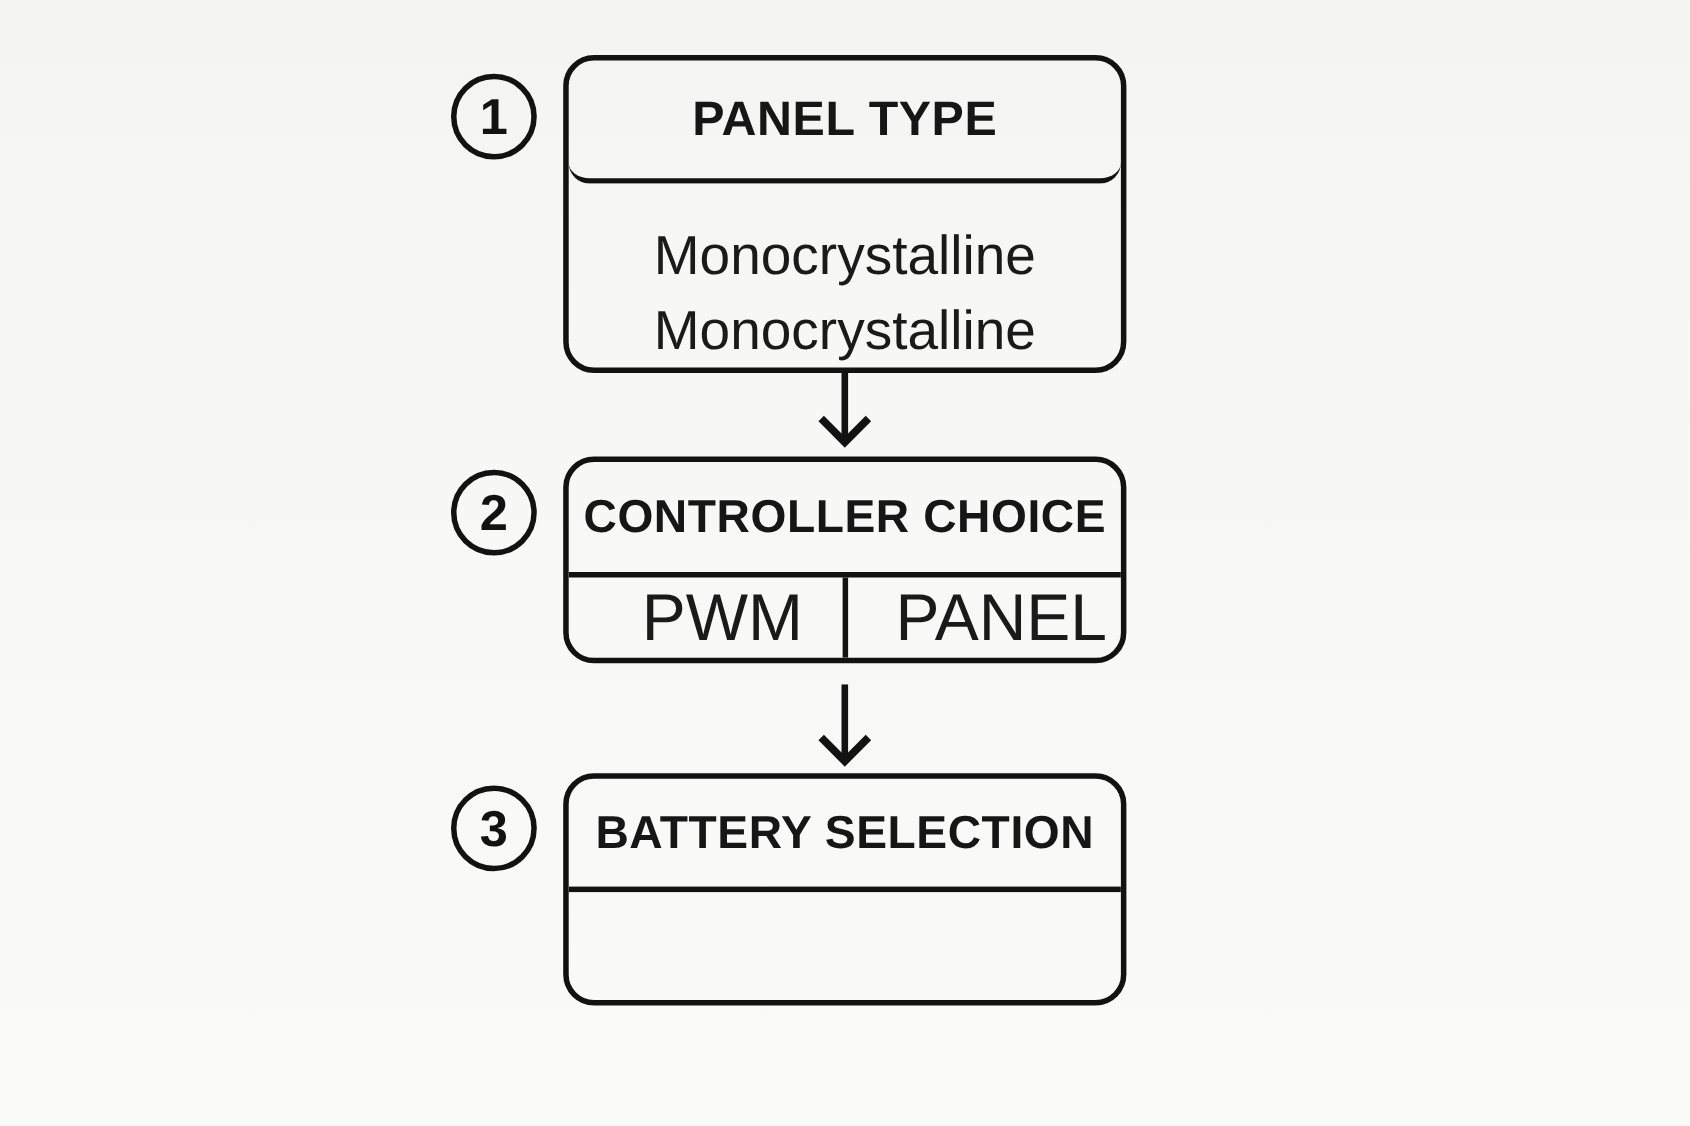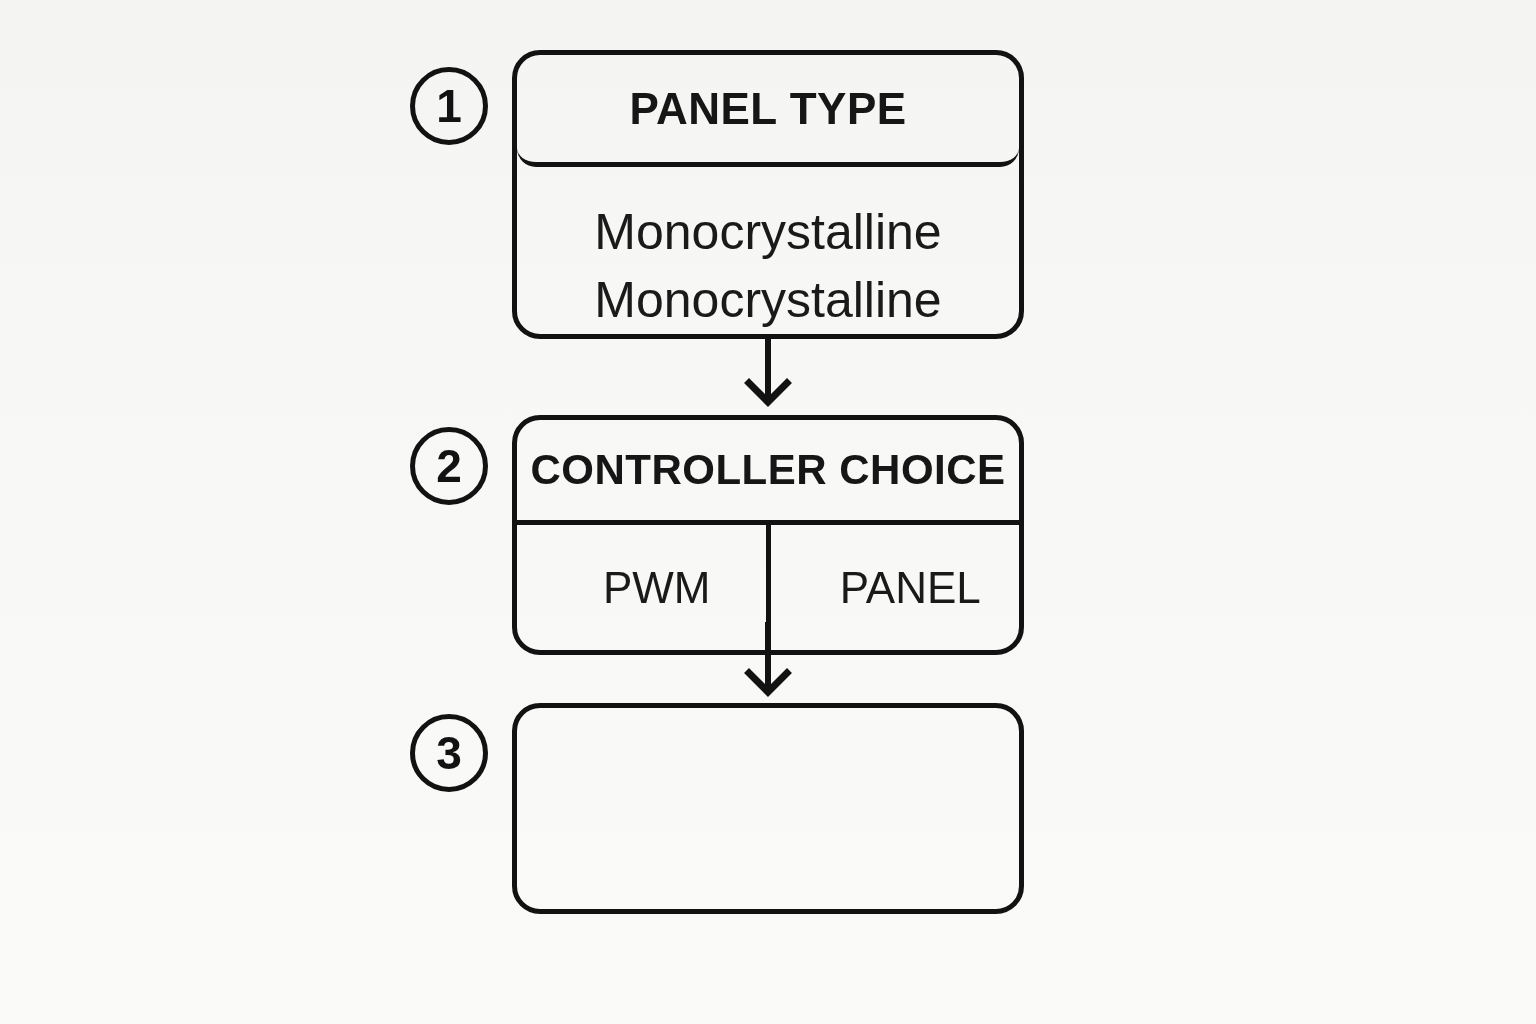--- a/index.html
+++ b/index.html
@@ -27,21 +27,21 @@
   }
   #box-1 .box-header{font-size:44px;border-radius:19px;}
   .box-body{flex:1;display:flex;}
   .box-body.stacked{
     flex-direction:column;align-items:center;justify-content:center;
     font-size:50px;line-height:68px;color:#1a1a1a;margin-top:31px;
   }
   .box-body.split{flex-direction:row;}
   .option-cell{
     flex:1;display:flex;align-items:center;justify-content:center;
-    font-size:44px;color:#1a1a1a;padding-left:31px;
+    font-size:60px;color:#1a1a1a;padding-left:31px;
   }
   .option-cell.left{border-right:5px solid #121212;}
   .arrow{position:absolute;left:738px;width:60px;}
 </style>
 </head>
 <body>
 
 <div class="step-circle" style="top:67px;">
   <span>1</span>
 </div>
@@ -56,32 +56,35 @@
 </div>
 
 <svg class="arrow" style="top:336px;height:76px;" viewBox="0 0 60 76">
   <path d="M30 0 L30 62" stroke="#121212" stroke-width="6" fill="none"></path>
   <path d="M11 47 L30 66 L49 47" stroke="#121212" stroke-width="7" fill="none" stroke-linecap="square"></path>
 </svg>
 
 <div class="step-circle" style="top:427px;">
   <span>2</span>
 </div>
-<div class="flow-box" id="box-2" style="top:415px;height:240px;">
+<div class="flow-box" id="box-2" style="top:415px;height:188px;">
   <div class="box-header" style="height:105px;">
     <span>CONTROLLER CHOICE</span>
   </div>
   <div class="box-body split">
     <div class="option-cell left">PWM</div>
     <div class="option-cell">PANEL</div>
   </div>
 </div>
 
 <svg class="arrow" style="top:622px;height:80px;" viewBox="0 0 60 80">
   <path d="M30 0 L30 66" stroke="#121212" stroke-width="6" fill="none"></path>
   <path d="M11 51 L30 70 L49 51" stroke="#121212" stroke-width="7" fill="none" stroke-linecap="square"></path>
 </svg>
 
 <div class="step-circle" style="top:714px;">
   <span>3</span>
 </div>
 <div class="flow-box" id="box-3" style="top:703px;height:211px;">
+  <div class="box-header" style="height:103px;">
+    <span>BATTERY SELECTION</span>
+  </div>
 </div>
 
 </body></html>

